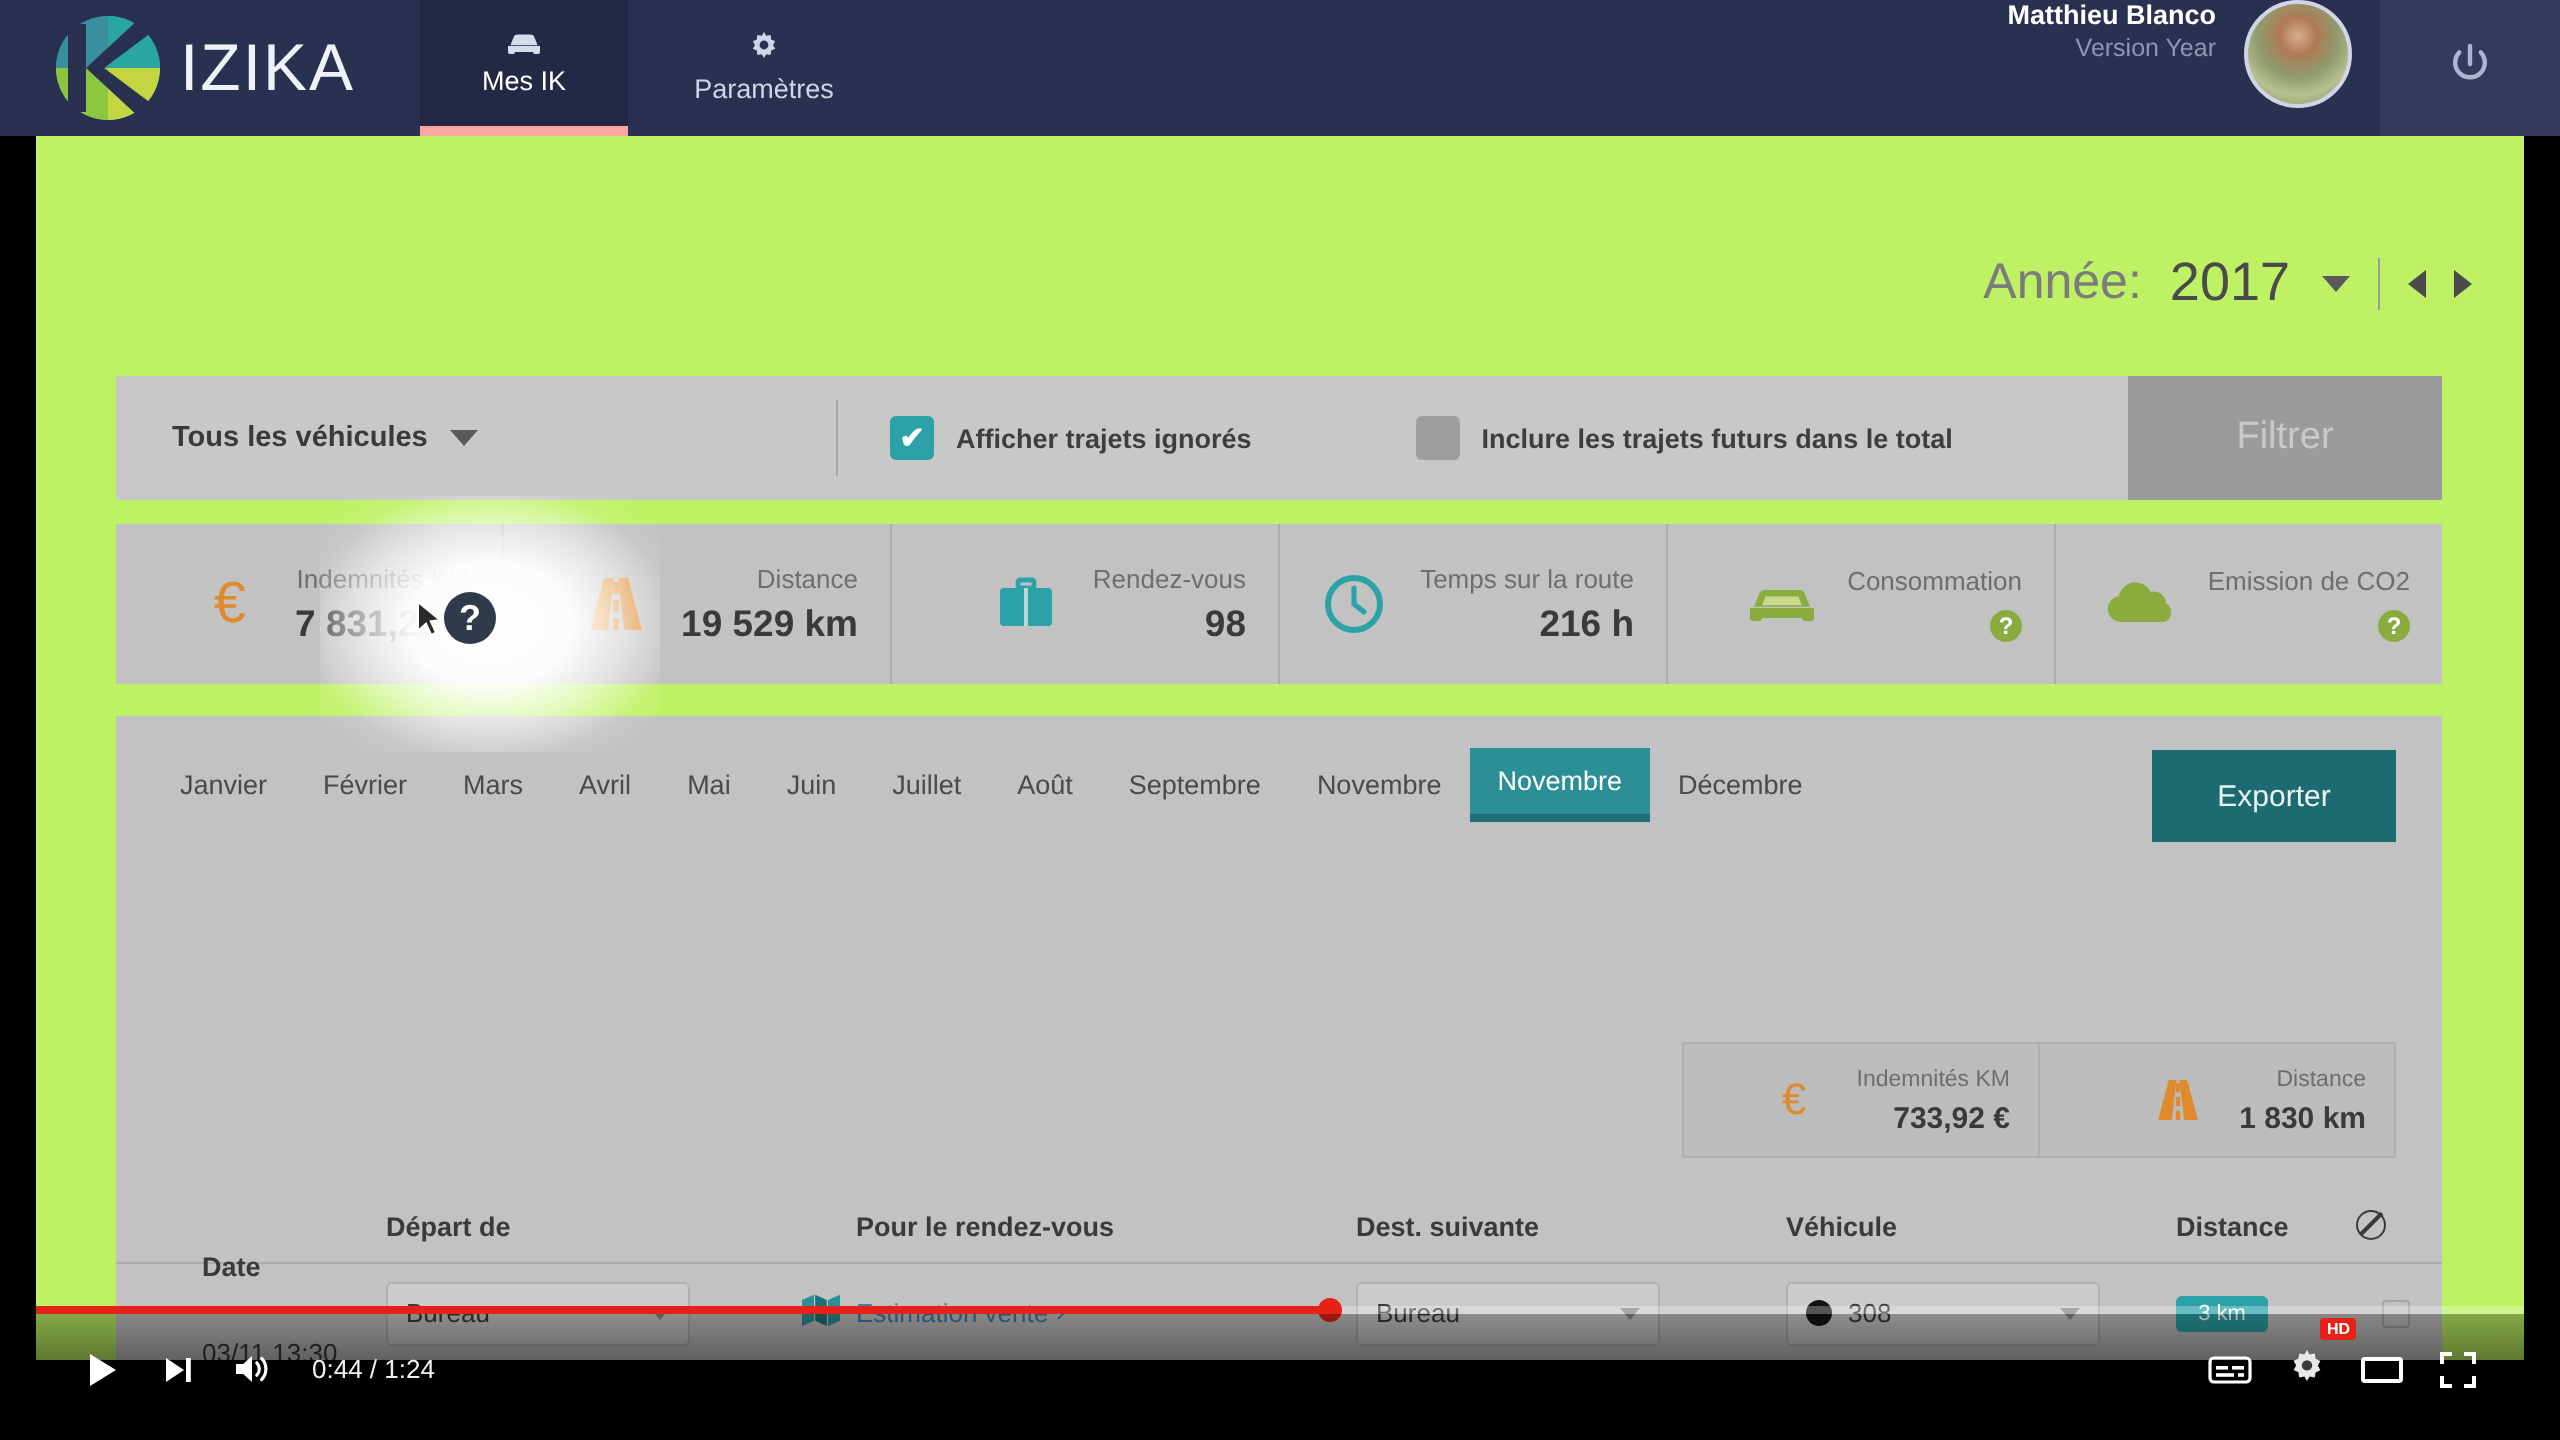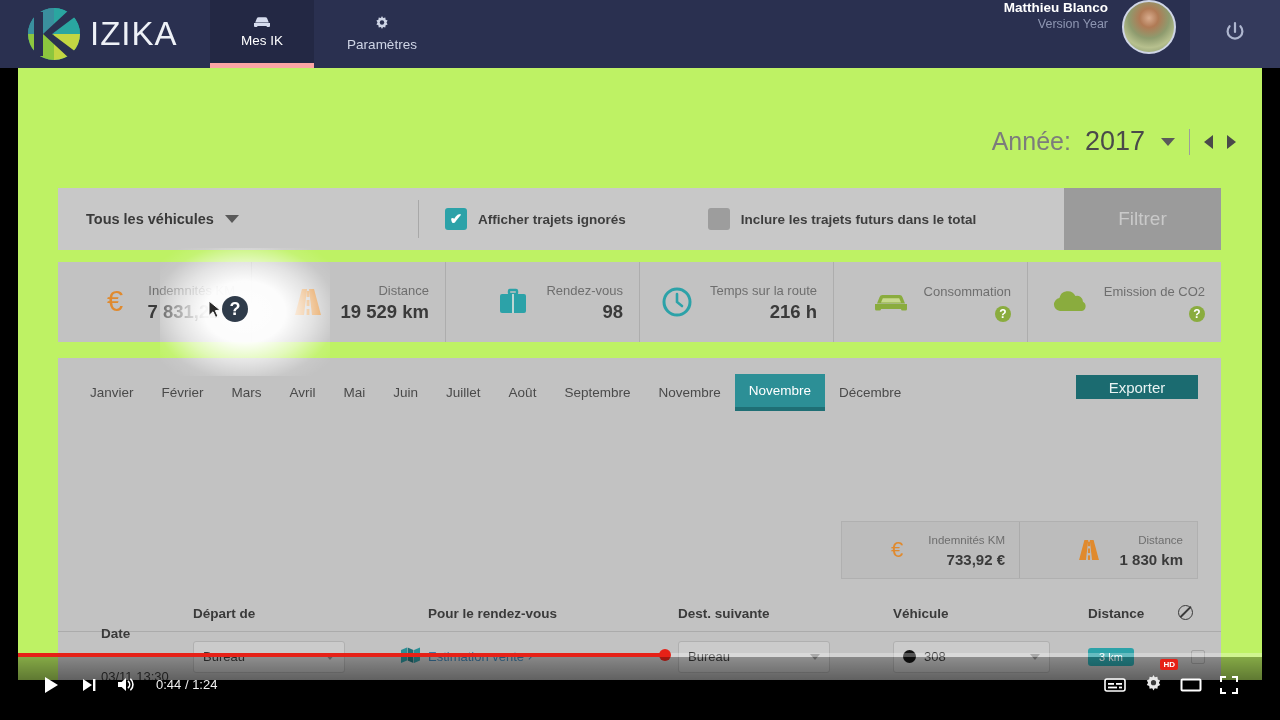--- a/index.html
+++ b/index.html
@@ -169,21 +169,21 @@
   .month {
     padding: 9px 14px; color: #4a4a4a; font-size: 13.5px;
     cursor: pointer; white-space: nowrap;
   }
   .month.active {
     background: #2c8f96; color: #ffffff;
     border-bottom: 4px solid #1f6f75;
   }
   .export-btn {
     position: absolute; right: 23px; top: 17px;
-    width: 122px; height: 24px; background: #1b6b70;
+    width: 122px; height: 46px; background: #1b6b70;
     color: #e8f3f3; font-size: 15px;
     display: flex; align-items: center; justify-content: center;
     cursor: pointer;
   }
 
   
   .msum {
     position: absolute; right: 23px; top: 163px;
     width: 357px; height: 58px; background: #bcbcbc;
     border: 1px solid #b0b0b0;

